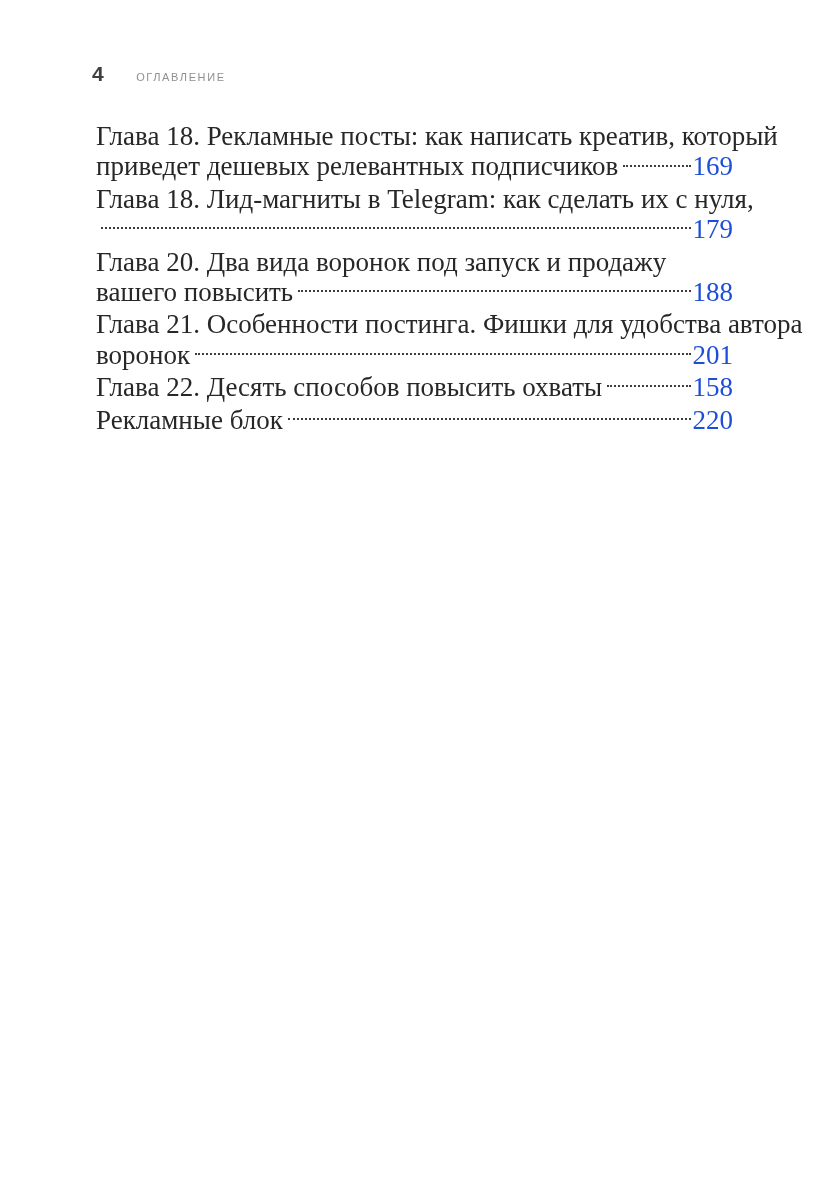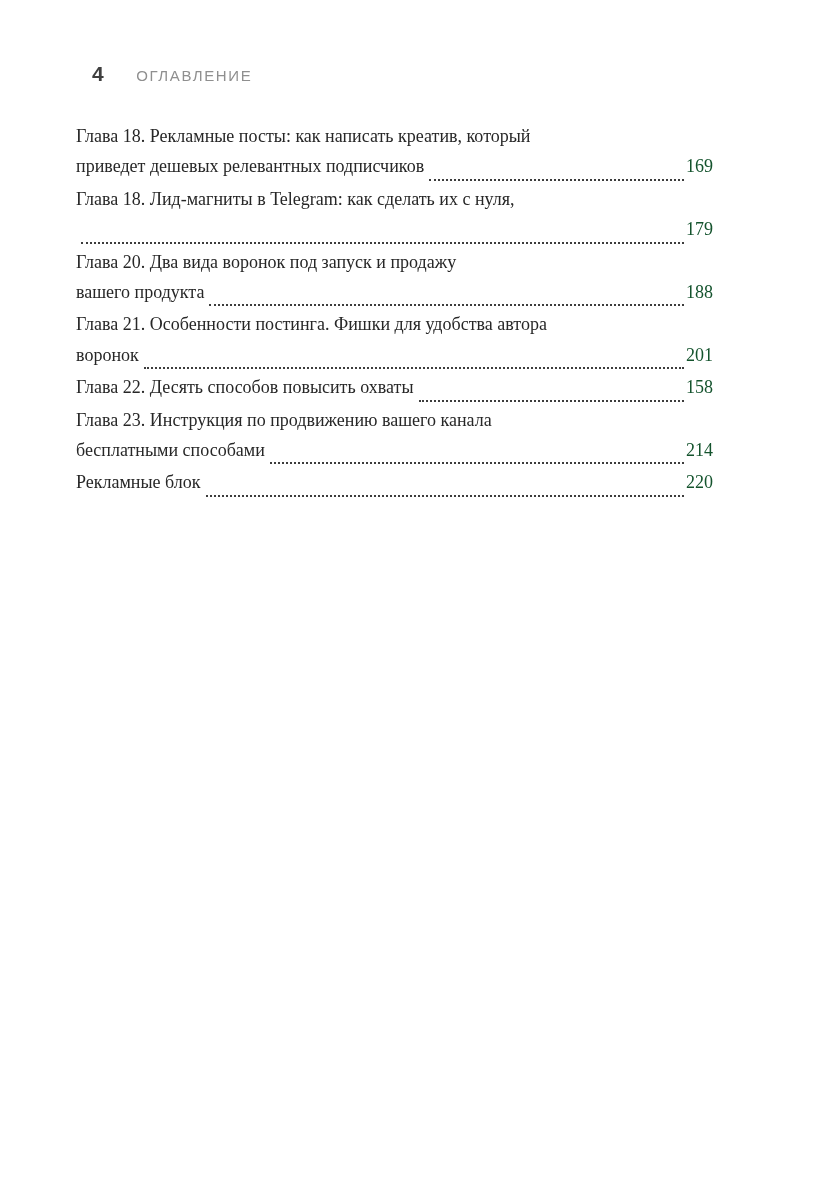--- a/index.html
+++ b/index.html
@@ -26,53 +26,53 @@
     font-family: "Liberation Sans", sans-serif;
   }
   .page-num {
     font-size: 21px;
     font-weight: 600;
     color: #3f3f3f;
     letter-spacing: 0.5px;
   }
   .running-head-title {
     margin-left: 32px;
-    font-size: 15px;
+    font-size: 11px;
     font-weight: 500;
     color: #8f8f8f;
     letter-spacing: 1.6px;
   }
   
   .toc {
     position: absolute;
-    left: 76px;
+    left: 96px;
     top: 121px;
     width: 637px;
-    font-size: 18px;
+    font-size: 27px;
     color: #272727;
     line-height: 30.4px;
   }
   .toc-entry { margin-bottom: 2px; }
   .toc-line { white-space: nowrap; }
   .toc-lastline {
     display: flex;
-    align-items: flex-end;
+    align-items: center;
   }
   .toc-text { white-space: nowrap; }
   .dot-leader {
     flex: 1 1 auto;
     min-width: 12px;
     border-bottom: 2.4px dotted #3c3c3c;
     margin-left: 5px;
     margin-right: 2px;
     transform: translateY(-1px);
   }
   .toc-pagenum {
     white-space: nowrap;
-    color: #14532d;
+    color: #1d4ed8;
   }
 </style>
 </head>
 <body>
 
 <div class="page">
 
   <div class="running-header">
     <span class="page-num">4</span>
     <span class="running-head-title">ОГЛАВЛЕНИЕ</span>
@@ -90,49 +90,41 @@
       <div class="toc-entry">
         <div class="toc-line">Глава 18. Лид-магниты в Telegram: как сделать их с нуля,</div>
         <div class="toc-lastline">
           <span class="dot-leader"></span>
           <span class="toc-pagenum">179</span>
         </div>
       </div>
       <div class="toc-entry">
         <div class="toc-line">Глава 20. Два вида воронок под запуск и продажу</div>
         <div class="toc-lastline">
-          <span class="toc-text">вашего продукта</span>
+          <span class="toc-text">вашего повысить</span>
           <span class="dot-leader"></span>
           <span class="toc-pagenum">188</span>
         </div>
       </div>
       <div class="toc-entry">
         <div class="toc-line">Глава 21. Особенности постинга. Фишки для удобства автора</div>
         <div class="toc-lastline">
           <span class="toc-text">воронок</span>
           <span class="dot-leader"></span>
           <span class="toc-pagenum">201</span>
         </div>
       </div>
       <div class="toc-entry">
         <div class="toc-lastline">
           <span class="toc-text">Глава 22. Десять способов повысить охваты</span>
           <span class="dot-leader"></span>
           <span class="toc-pagenum">158</span>
         </div>
       </div>
       <div class="toc-entry">
-        <div class="toc-line">Глава 23. Инструкция по продвижению вашего канала</div>
-        <div class="toc-lastline">
-          <span class="toc-text">бесплатными способами</span>
-          <span class="dot-leader"></span>
-          <span class="toc-pagenum">214</span>
-        </div>
-      </div>
-      <div class="toc-entry">
         <div class="toc-lastline">
           <span class="toc-text">Рекламные блок</span>
           <span class="dot-leader"></span>
           <span class="toc-pagenum">220</span>
         </div>
       </div>
     </div>
 
 </div>
 

